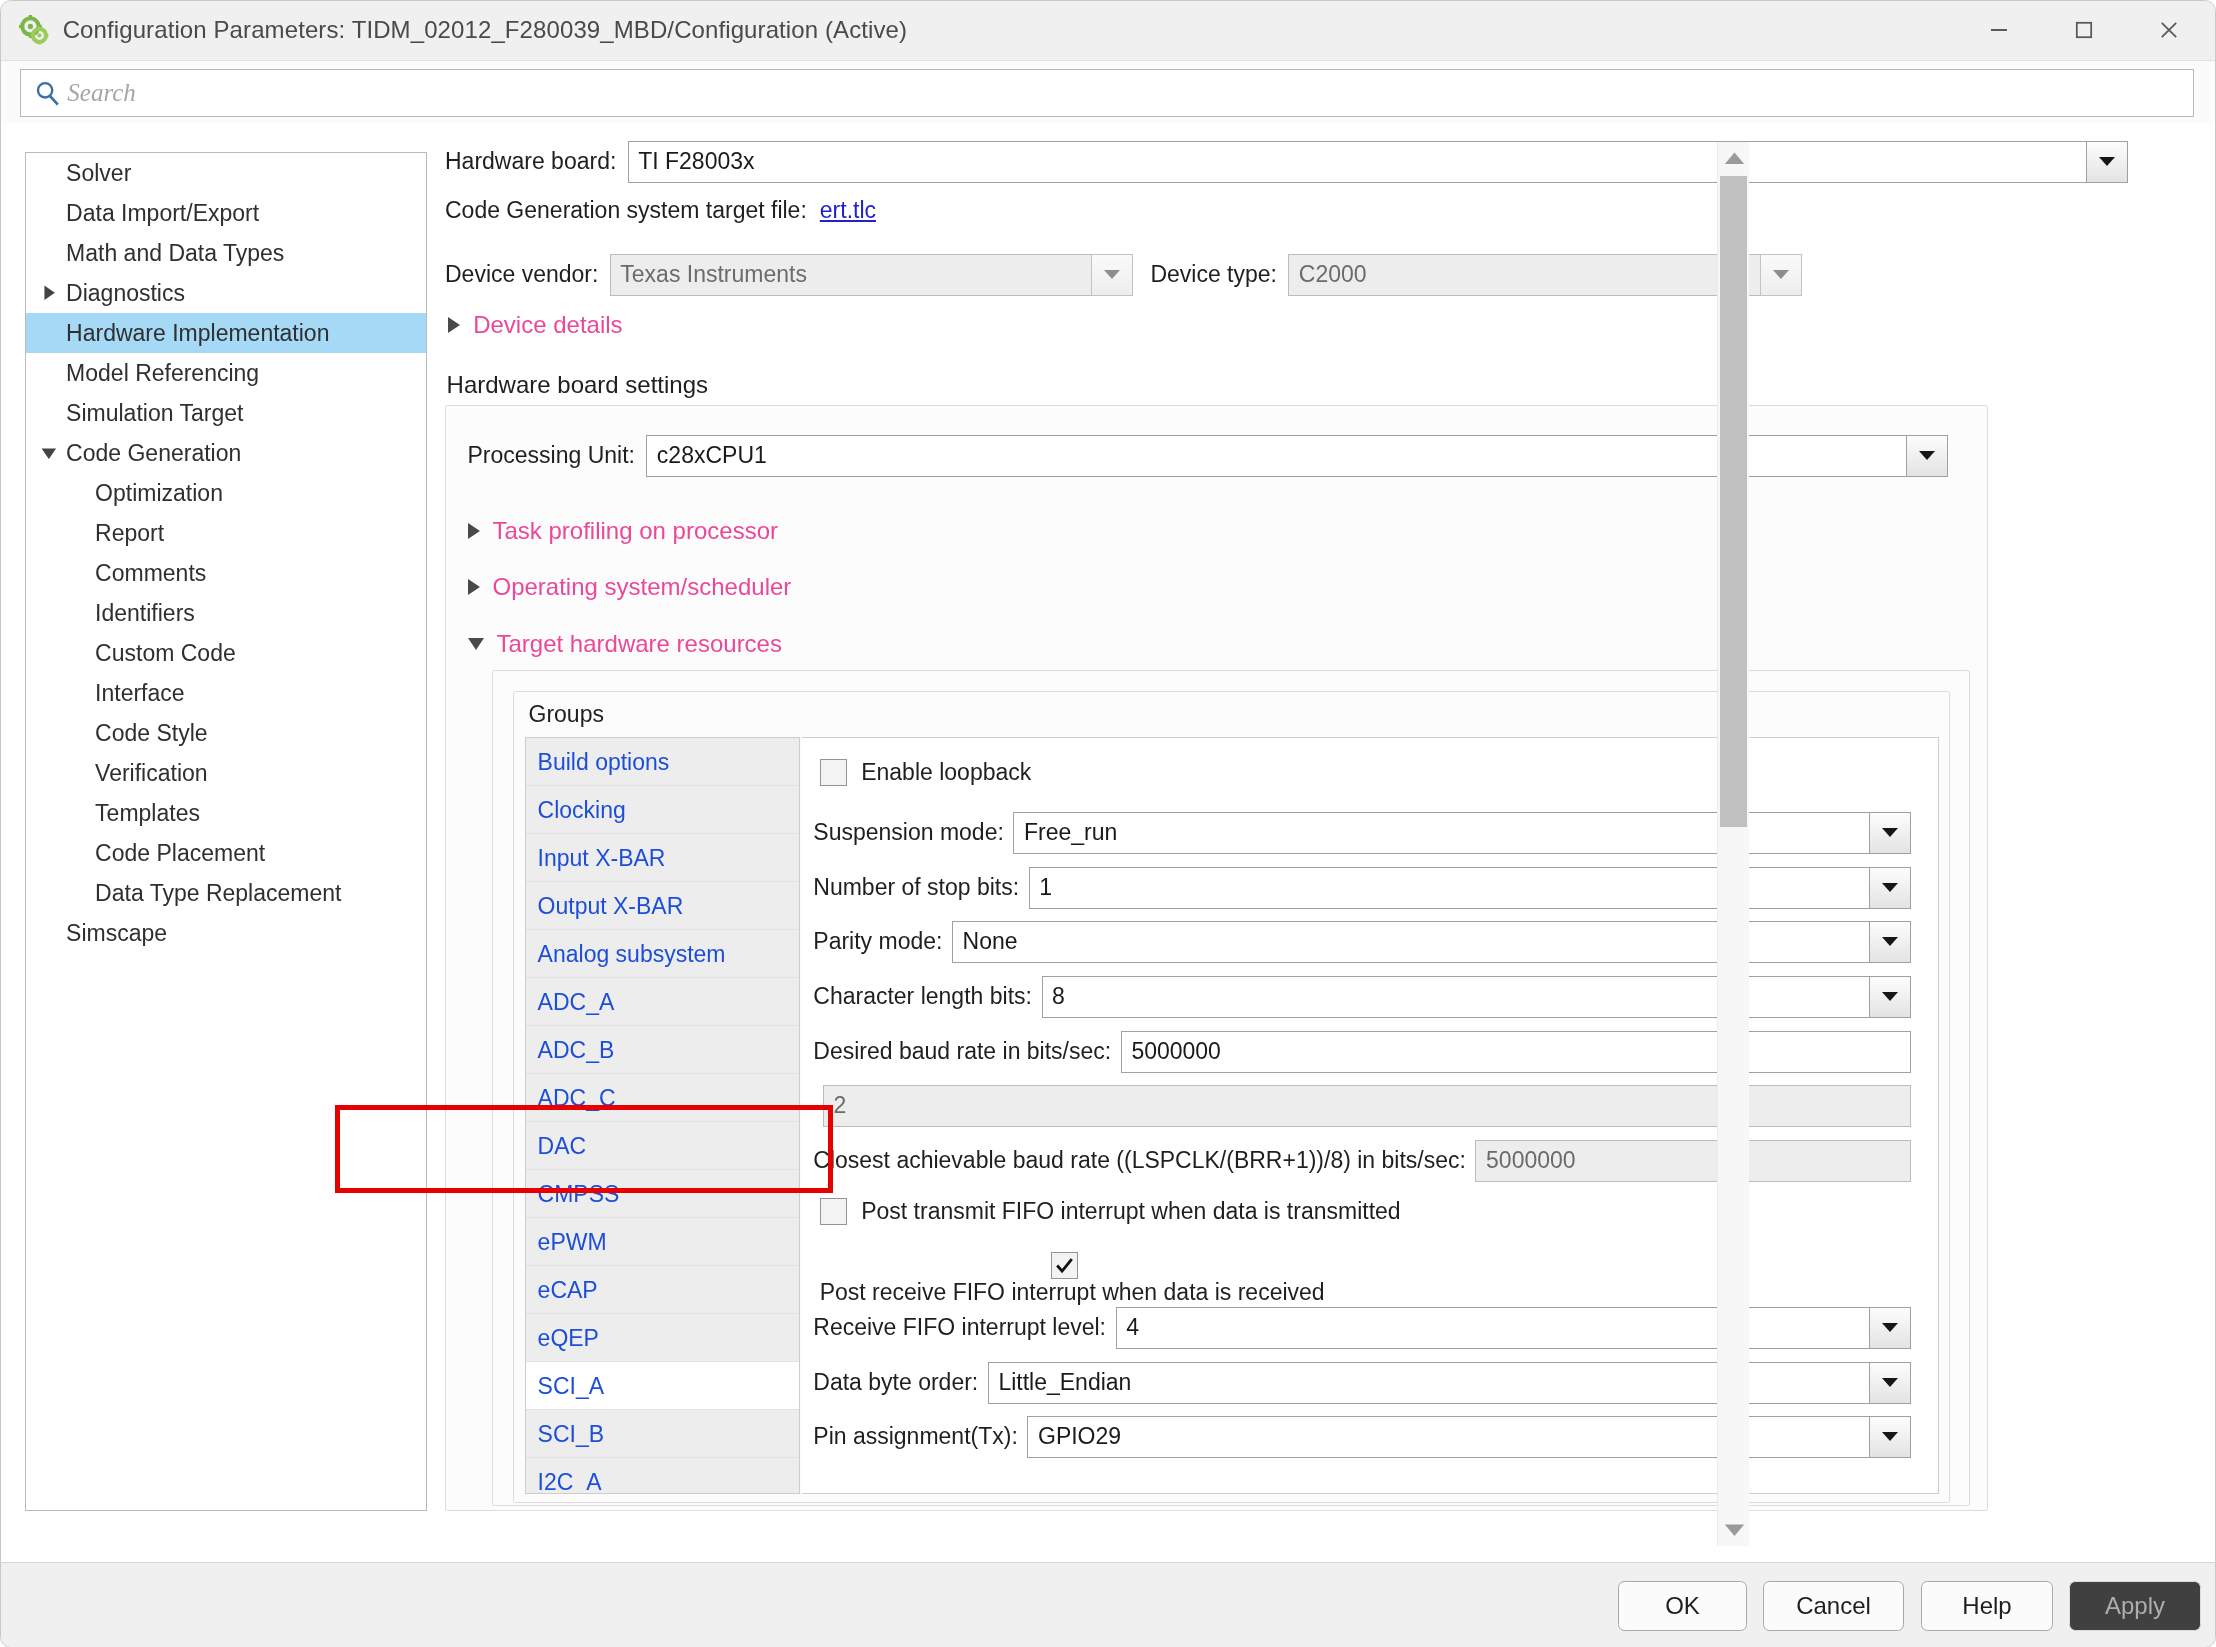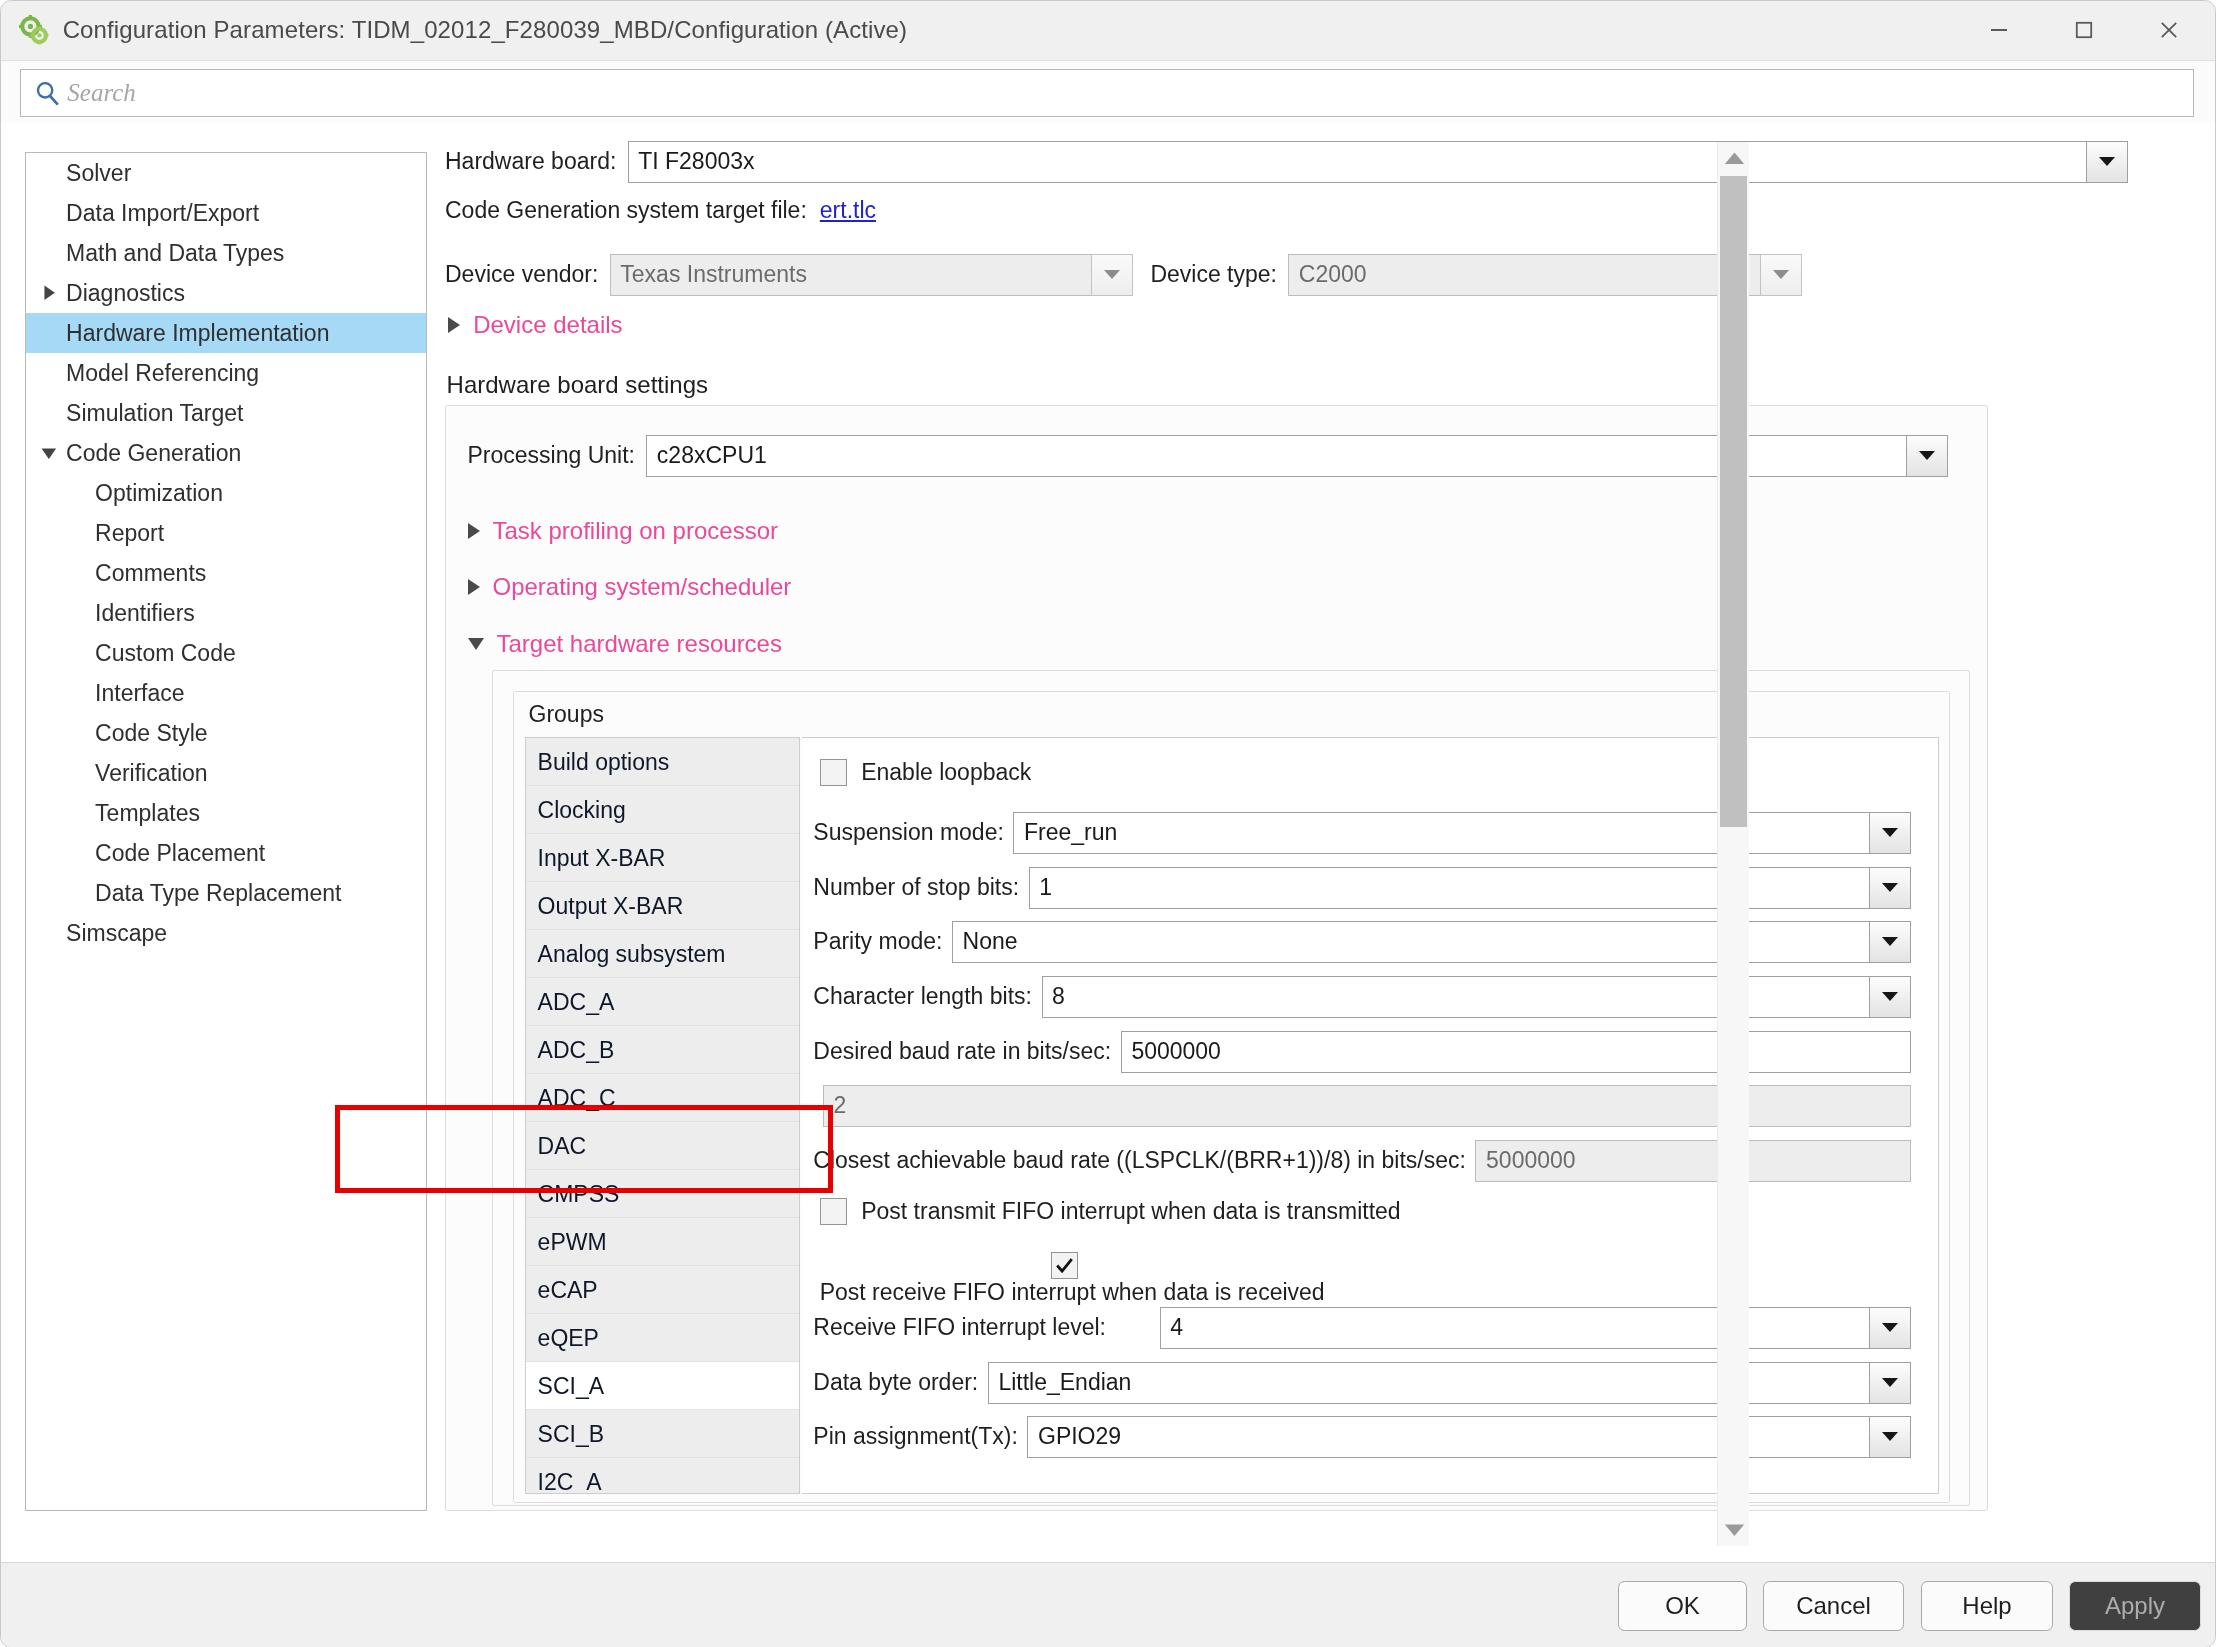--- a/index.html
+++ b/index.html
@@ -177,21 +177,21 @@
     border-radius: 2.4px;
   }
   #groups-title { font-size: 23px; color:#1f1f1f; }
   #groups-list {
     background: #ffffff;
     border: 0.8px solid #cdcdcd;
     overflow: hidden;
   }
   .grp {
     height: 48px; line-height: 48px;
-    font-size: 23px; color: #0f172a;
+    font-size: 23px; color: #1d4ed8;
     padding-left: 11.3px;
     background: #ededed;
     border-bottom: 0.8px solid #e2e2e2;
     white-space: nowrap;
   }
   .grp.sel { background: #ffffff; }
 
   
   .cb {
     width: 27px; height: 27px; flex:none;
@@ -555,21 +555,21 @@
 
           <div class="row" style="position:absolute;left:17.7px;top:514px;flex-direction:column;">
             <div class="cb">
               <svg width="21" height="21" viewBox="0 0 26 26">
                 <polyline points="4,13 10,20 22,5" fill="none" stroke="#111111" stroke-width="3.4"></polyline>
               </svg>
             </div>
             <div class="lbl">Post receive FIFO interrupt when data is received</div>
           </div>
 
-          <div class="row" style="position:absolute;left:11.3px;top:569px;width:1109px;gap:44px;">
+          <div class="row" style="position:absolute;left:11.3px;top:569px;width:1109px;">
             <div class="lbl">Receive FIFO interrupt level:</div>
             <div class="combo" style="flex:1;margin-left:9.6px;margin-right:11.3px;">
               <div class="inp">4</div>
               <div class="arrowbtn">
                   <div class="tri"></div>
                 </div>
             </div>
           </div>
 
           <div class="row" style="position:absolute;left:11.3px;top:624px;width:1109px;">

